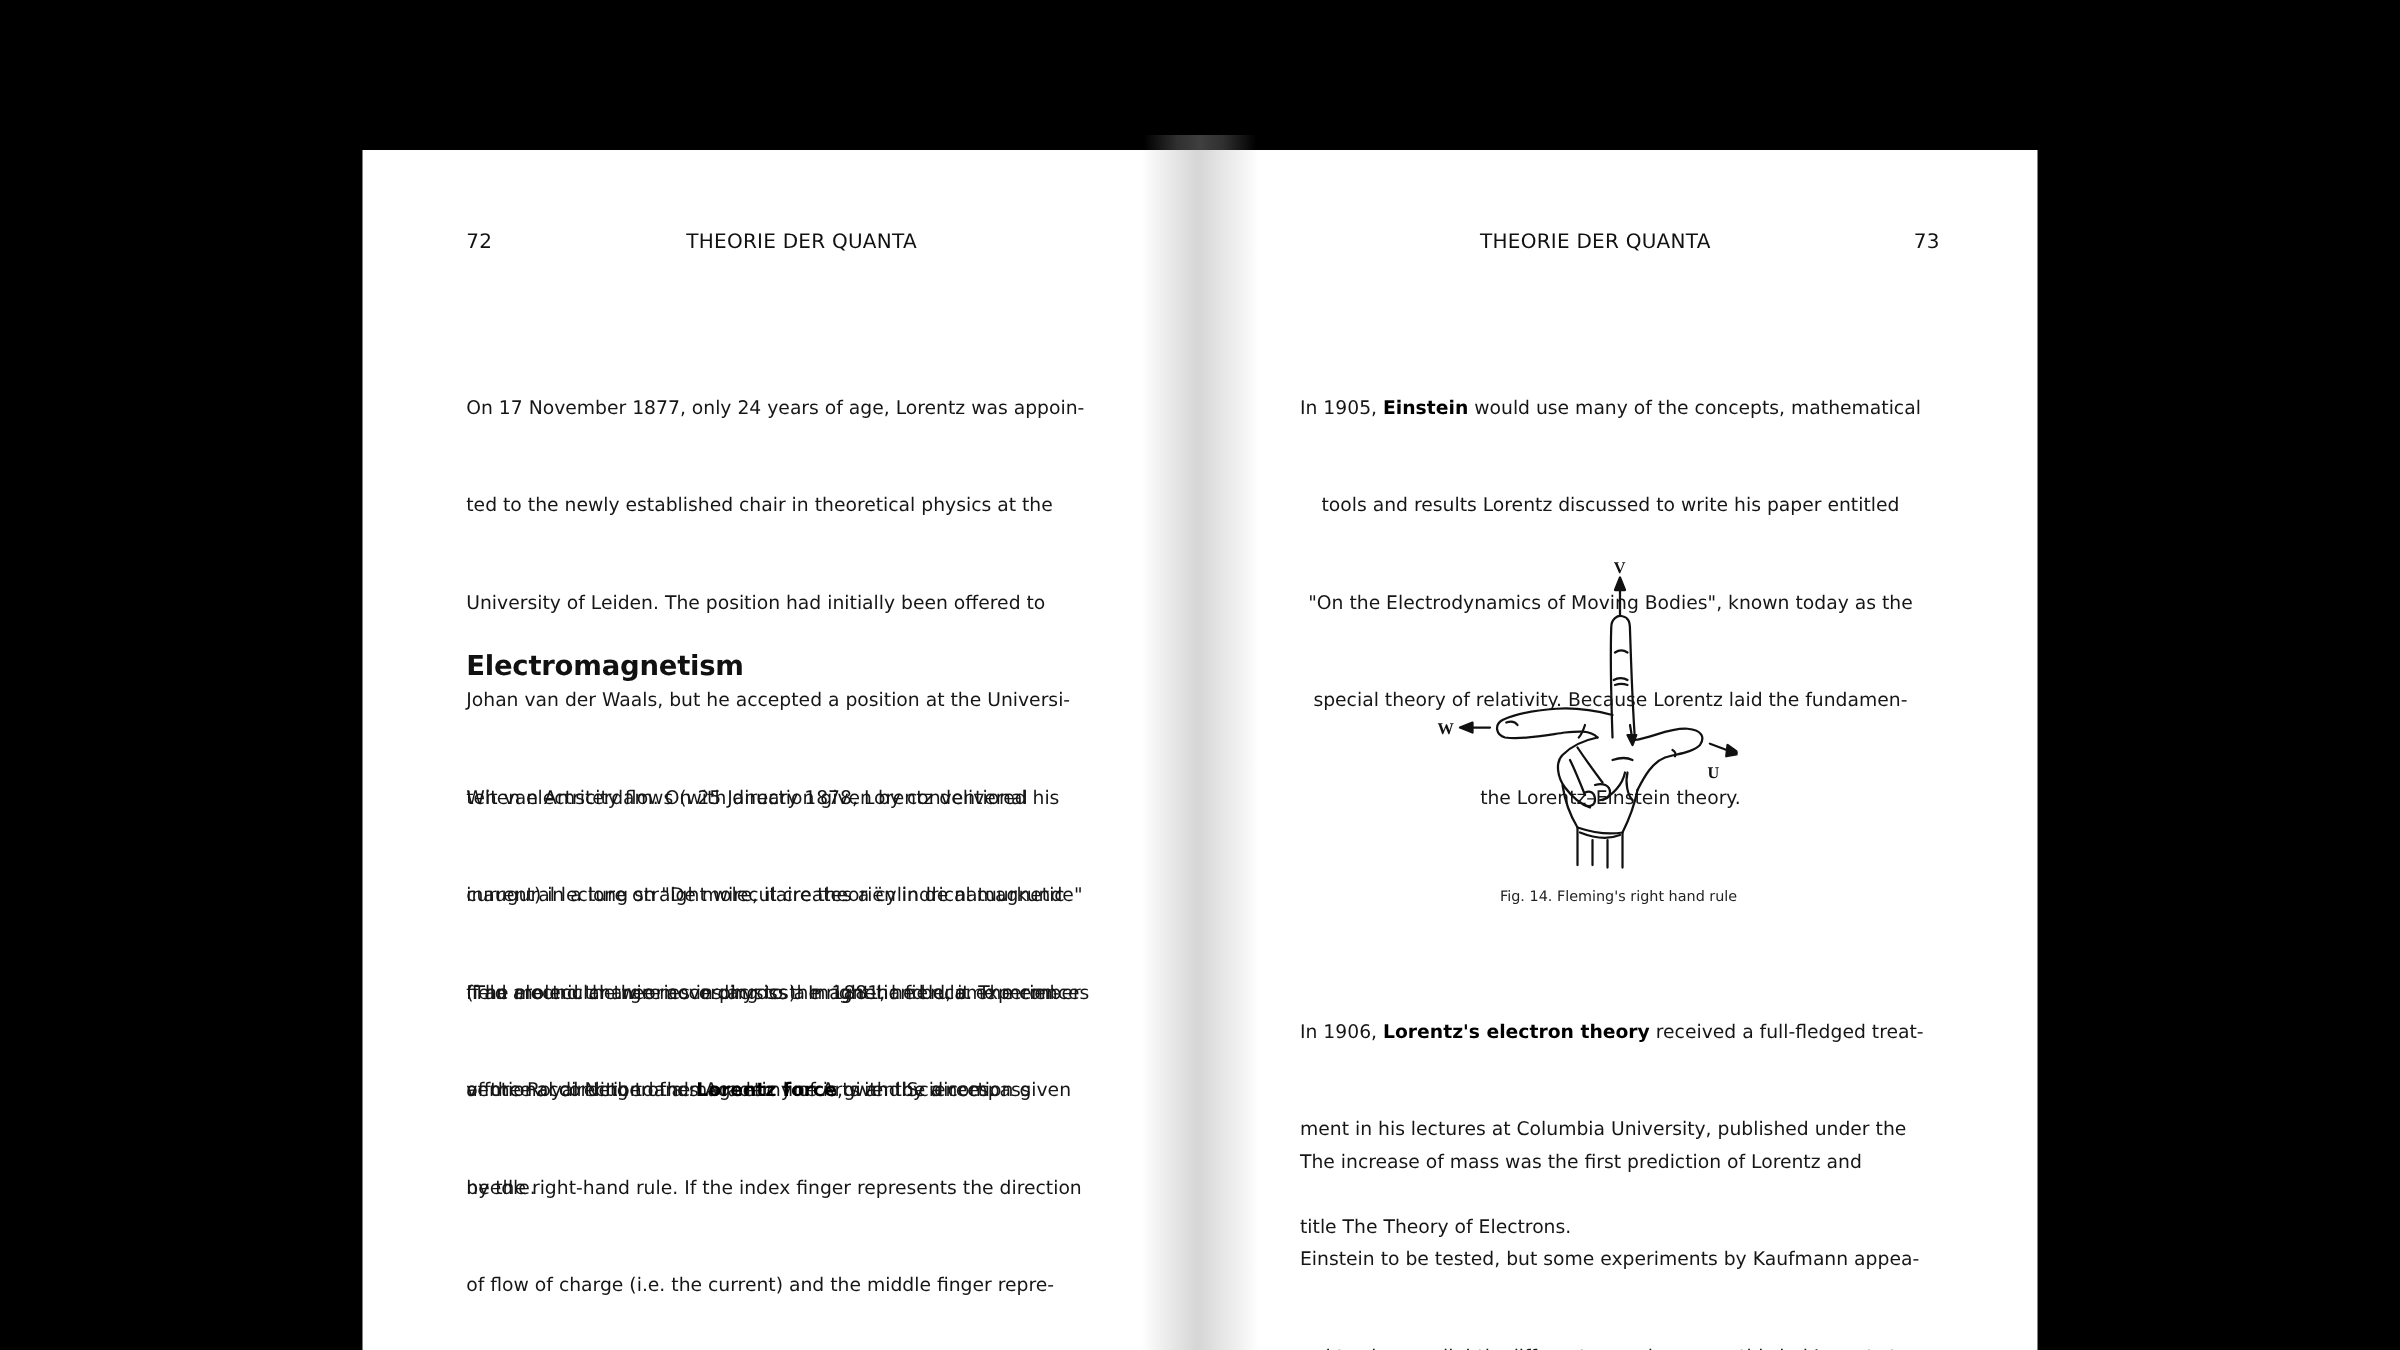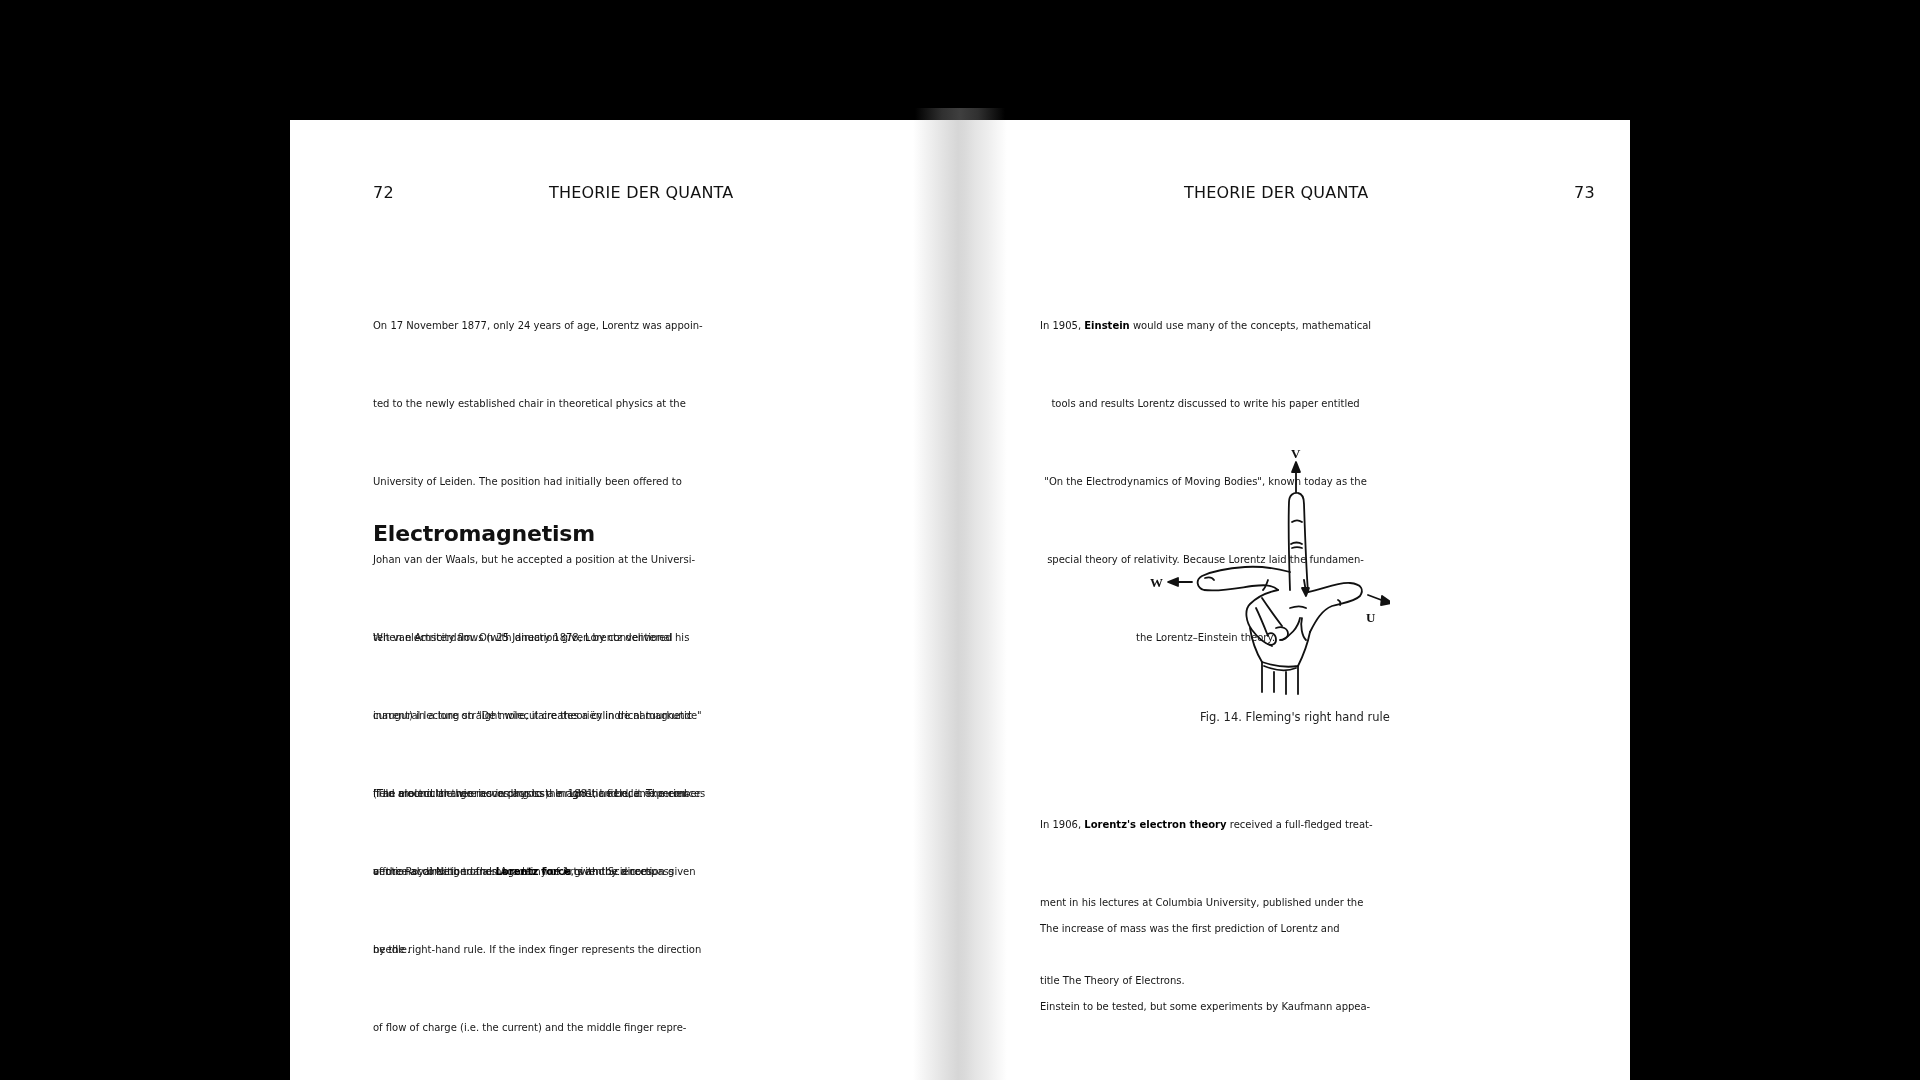--- a/index.html
+++ b/index.html
@@ -62,21 +62,21 @@
       font-size: 16px;
       letter-spacing: 0.2px;
       line-height: 20px;
       color: #111;
       white-space: nowrap;
     }
     .folio { font-size: 16px; }
 
     .body-text {
       position: absolute;
-      font-size: 10px;
+      font-size: 15px;
       line-height: 26px;
       color: #161616;
       white-space: pre;
     }
     .body-text b { font-weight: bold; color: #000; }
     .body-text .line { display: block; height: 26px; }
 
     .heading {
       position: absolute;
       font-size: 22px;
@@ -135,21 +135,21 @@
       
       
       
       
       
     </div>
   </div>
 
   <div class="page page-right">
     <div class="running-head" style="left:224px;">THEORIE DER QUANTA</div>
-    <div class="running-head folio" style="left:571px;margin-left:43px;">73</div>
+    <div class="running-head folio" style="left:571px;">73</div>
 
     <div class="body-text" style="left:80px; top:141px;text-align:center;">
       <span class="line"><span>In 1905, </span><b>Einstein</b><span> would use many of the concepts, mathematical</span></span>
       <span class="line">tools and results Lorentz discussed to write his paper entitled</span>
       <span class="line">"On the Electrodynamics of Moving Bodies", known today as the</span>
       <span class="line">special theory of relativity. Because Lorentz laid the fundamen-</span>
       <span class="line">the Lorentz–Einstein theory.</span>
     </div>
 
     <div style="position:absolute; left:190px; top:320px; width:240px; height:260px;">

